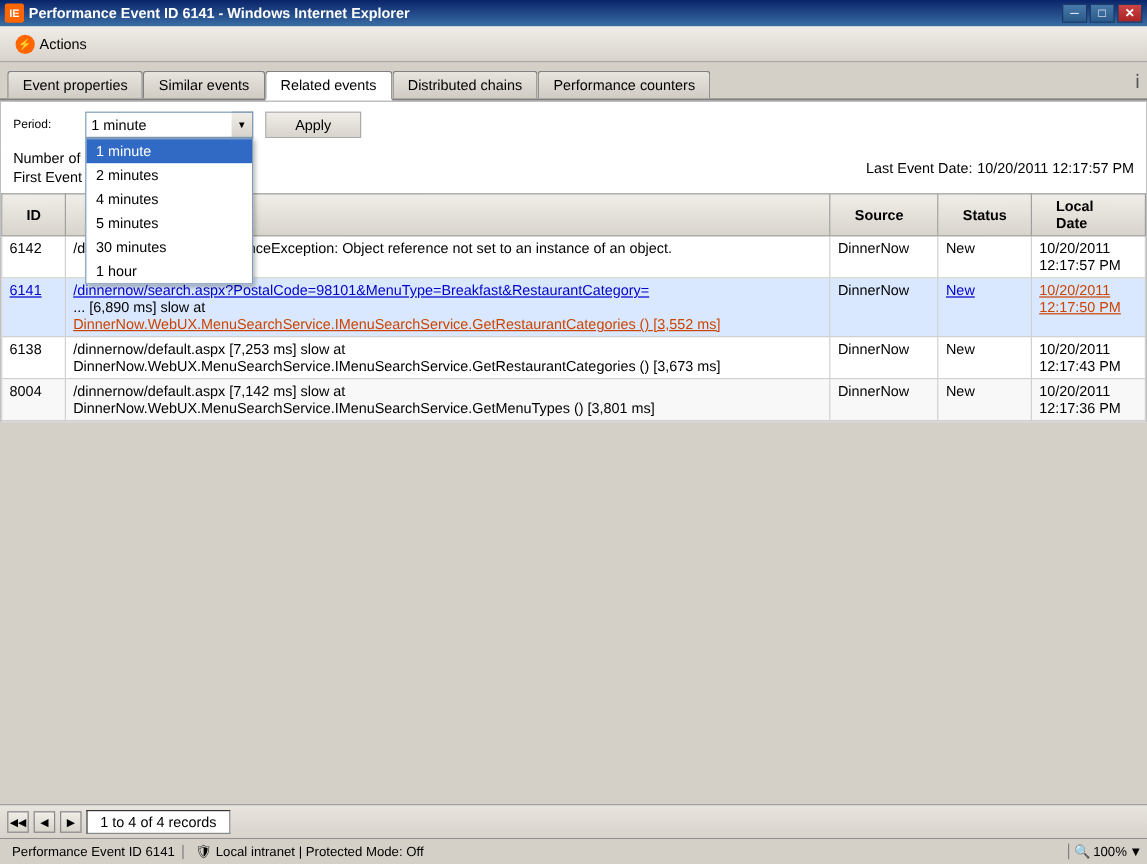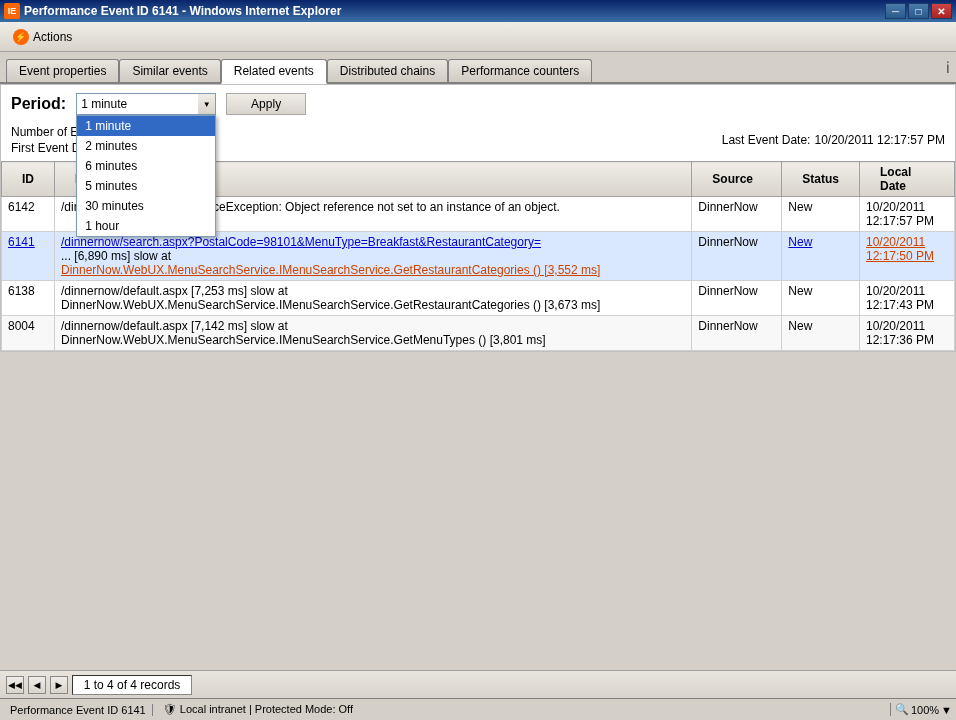--- a/index.html
+++ b/index.html
@@ -108,22 +108,22 @@
 
     
     .period-row {
       display: flex;
       align-items: center;
       gap: 10px;
       padding: 8px 10px;
       background: white;
     }
     .period-label {
-      font-size: 16px;
-      font-weight: bold;
+      font-size: 10px;
+      font-weight: normal;
       min-width: 50px;
     }
     .period-select-wrapper {
       position: relative;
       display: inline-block;
     }
     .period-select {
       width: 140px;
       height: 22px;
       border: 1px solid #7f9db9;
@@ -324,21 +324,21 @@
 
     <div class="period-row">
       <label class="period-label">Period:</label>
       <div class="period-select-wrapper" style="position:relative;">
         <input type="text" class="period-select" value="1 minute" style="width: 140px; height: 22px; border: 1px solid rgb(127, 157, 185); font-size: 12px; padding: 1px 4px;">
         <div class="select-arrow">▼</div>
         
         <div class="dropdown-overlay" style="top:22px;left:0;">
           <div class="dropdown-item selected">1 minute</div>
           <div class="dropdown-item">2 minutes</div>
-          <div class="dropdown-item">6 minutes</div>
+          <div class="dropdown-item">4 minutes</div>
           <div class="dropdown-item">5 minutes</div>
           <div class="dropdown-item">30 minutes</div>
           <div class="dropdown-item">1 hour</div>
         </div>
       </div>
       <button class="apply-button">Apply</button>
     </div>
 
     <div style="display:flex;justify-content:space-between;padding:2px 10px 6px 10px;background:white;">
       <div style="display:flex;flex-direction:column;gap:2px;">

